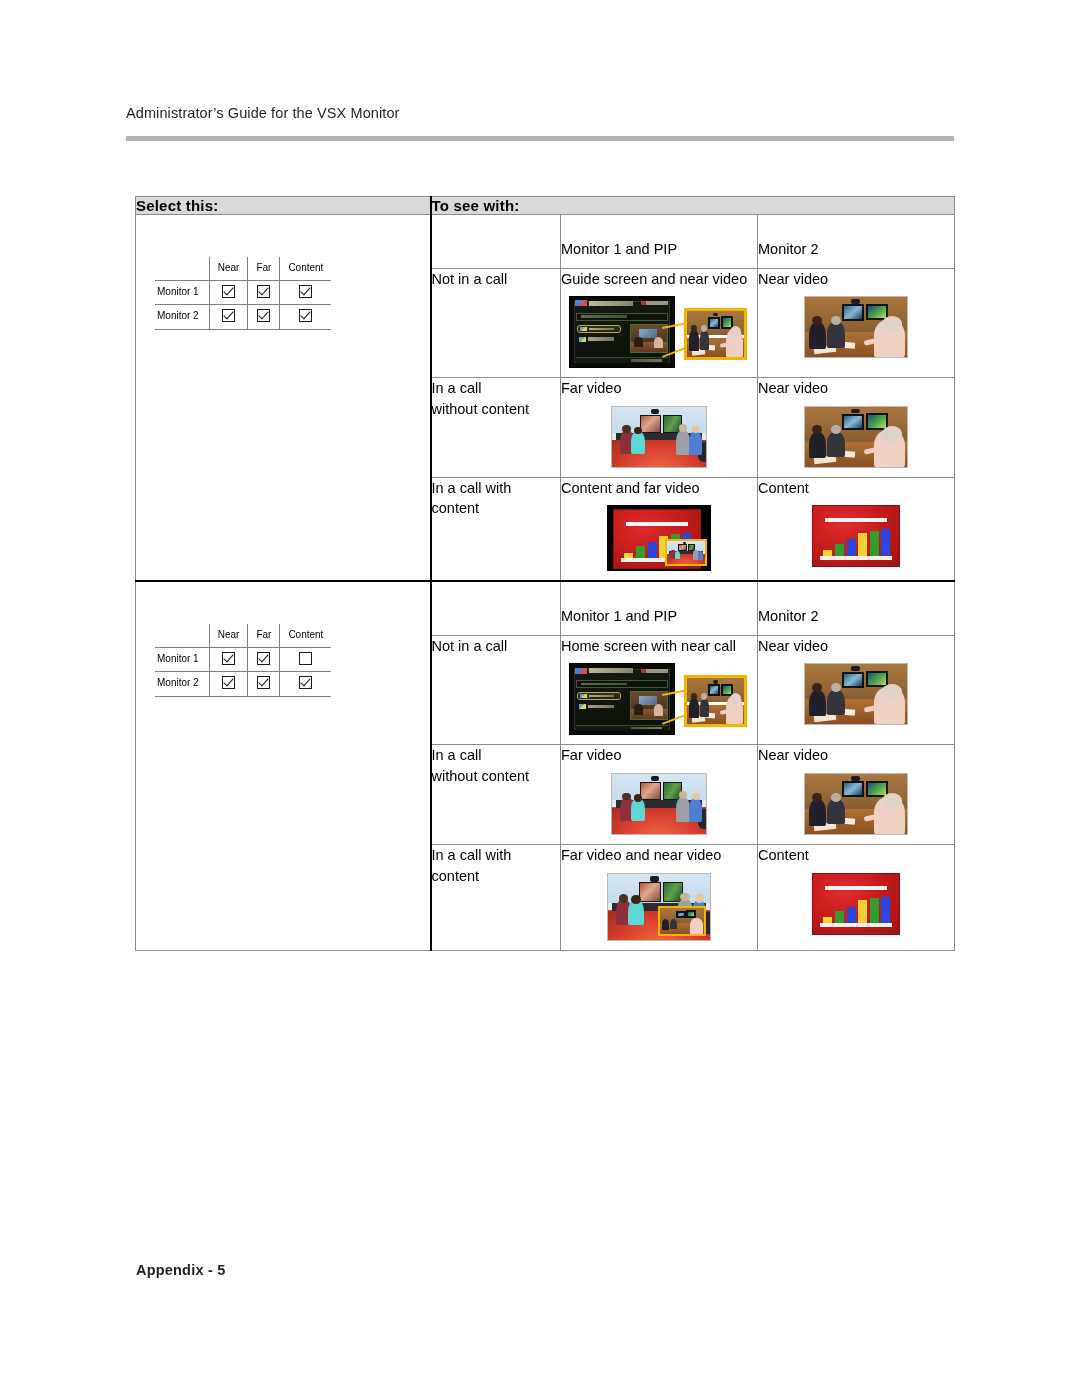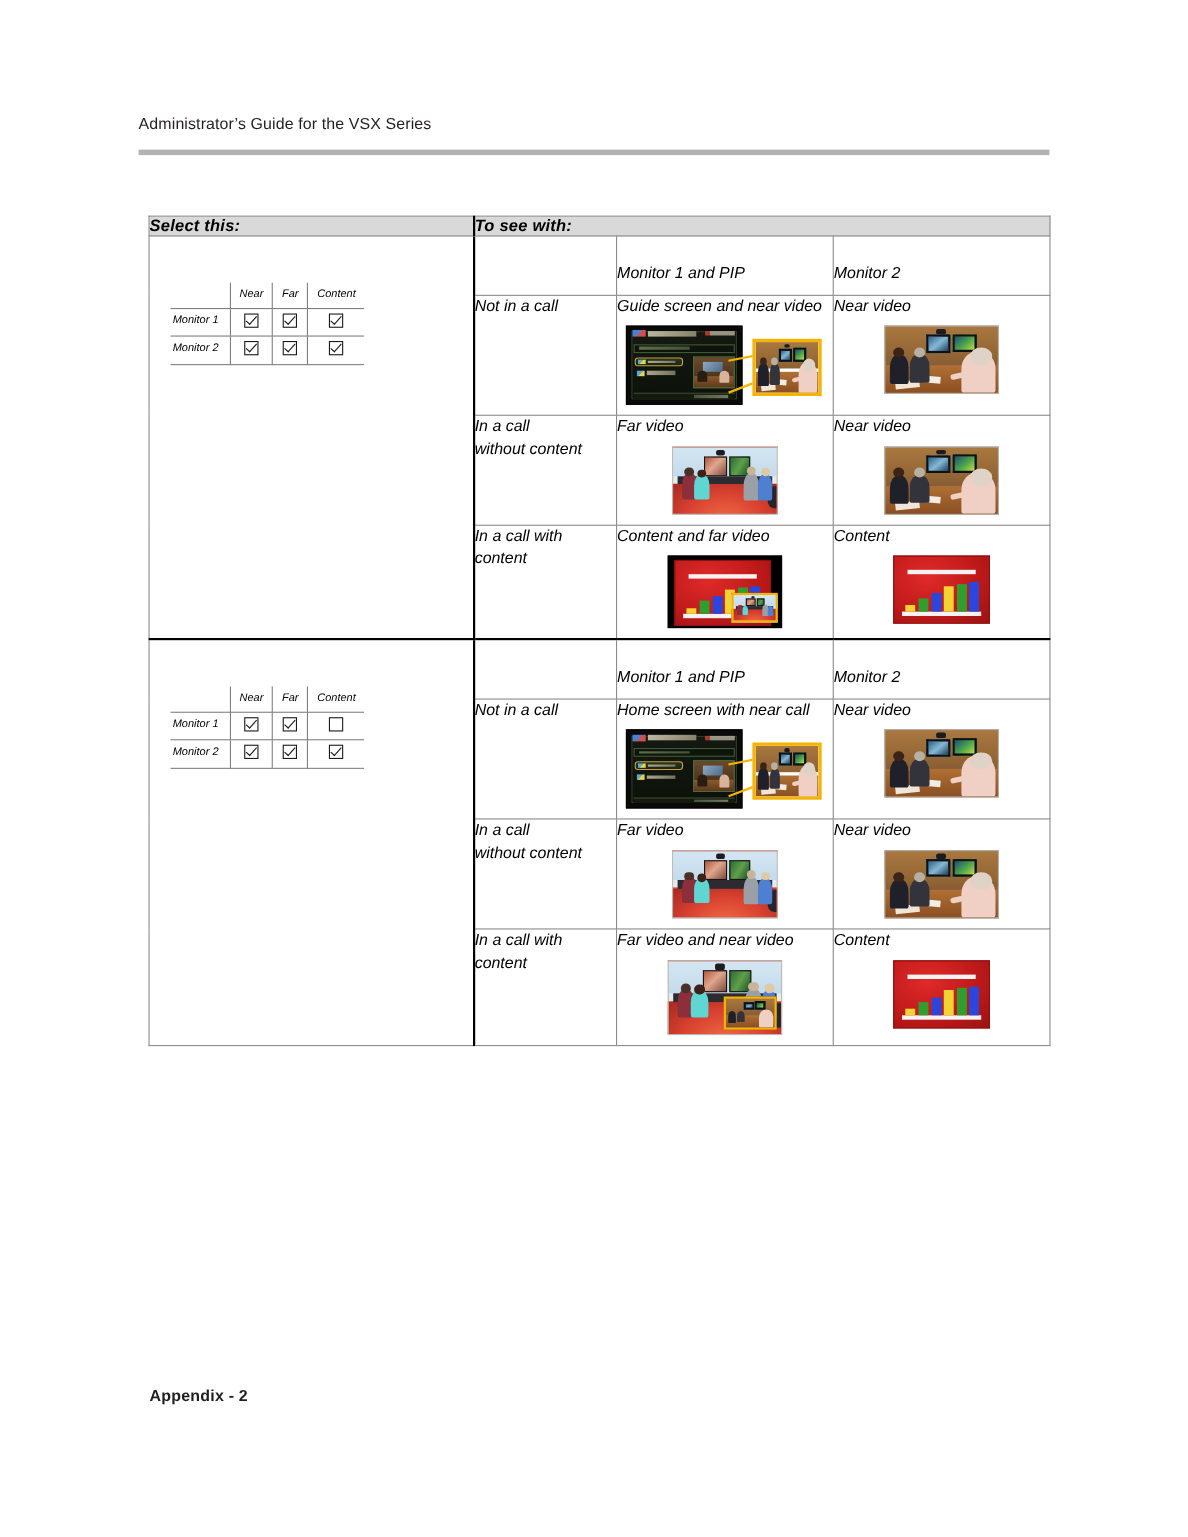--- a/index.html
+++ b/index.html
@@ -22,21 +22,20 @@
     position: absolute; left: 126px; top: 136px;
     width: 828px; height: 5px; background: #b3b3b3;
   }
 
   
   .tbl {
     position: absolute; left: 135px; top: 196px;
     width: 819px;
     border-collapse: collapse;
     table-layout: fixed;
-    font-style: italic;
   }
   .tbl td, .tbl th {
     border: 1px solid #8c8c8c;
     vertical-align: top;
     padding: 0;
   }
   .hdr-cell {
     background: #d9d9d9;
     font-size: 15px; font-weight: bold;
     padding: 8px 10px 9px 10px;
@@ -236,21 +235,21 @@
   .footer {
     position: absolute; left: 136px; top: 1262px;
     font-size: 14.5px; font-weight: bold; color: #231f20; letter-spacing: .2px;
   }
 </style>
 </head>
 <body>
 
 <div class="page">
 
-  <div class="running-head">Administrator’s Guide for the VSX Series</div>
+  <div class="running-head">Administrator’s Guide for the VSX Monitor</div>
   <div class="header-rule"></div>
 
   <table class="tbl">
     <colgroup>
       <col style="width:295px">
       <col style="width:130px">
       <col style="width:197px">
       <col style="width:197px">
     </colgroup>
 
@@ -686,15 +685,15 @@
               <span class="bar b-b" style="height:84%"></span>
             </div>
           </div>
         </div>
       </td>
     </tr>
 
   </tbody>
     </table>
 
-  <div class="footer">Appendix - 2</div>
+  <div class="footer">Appendix - 5</div>
 
 </div>
 
 </body></html>

